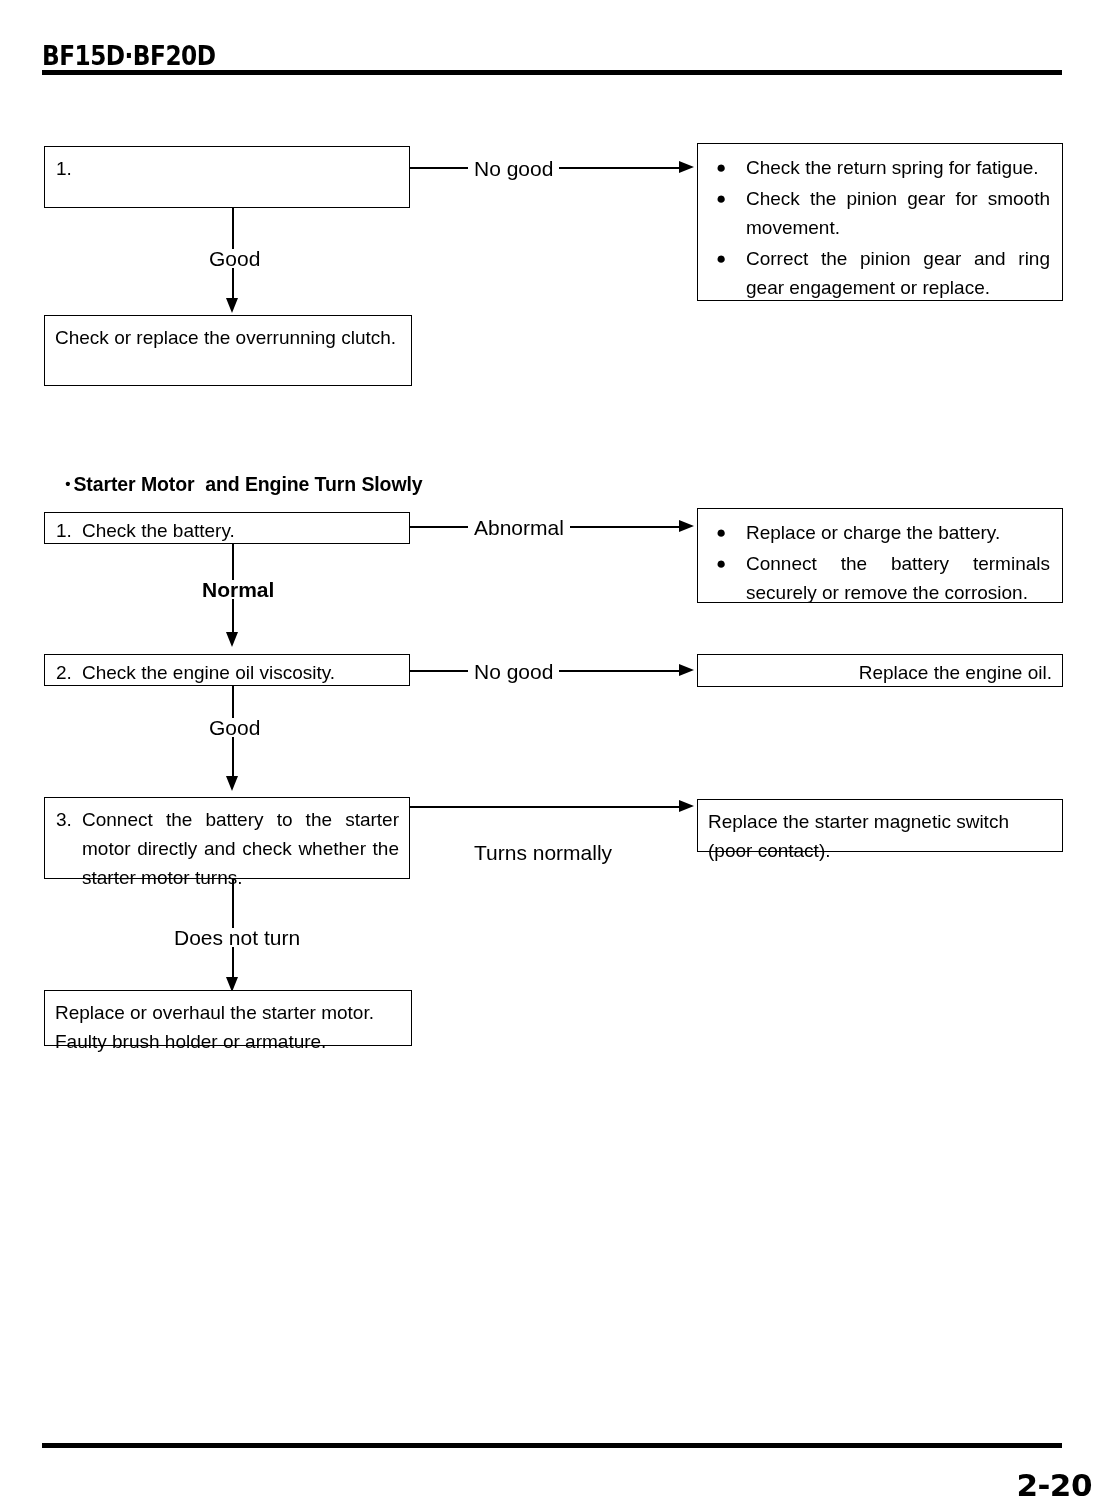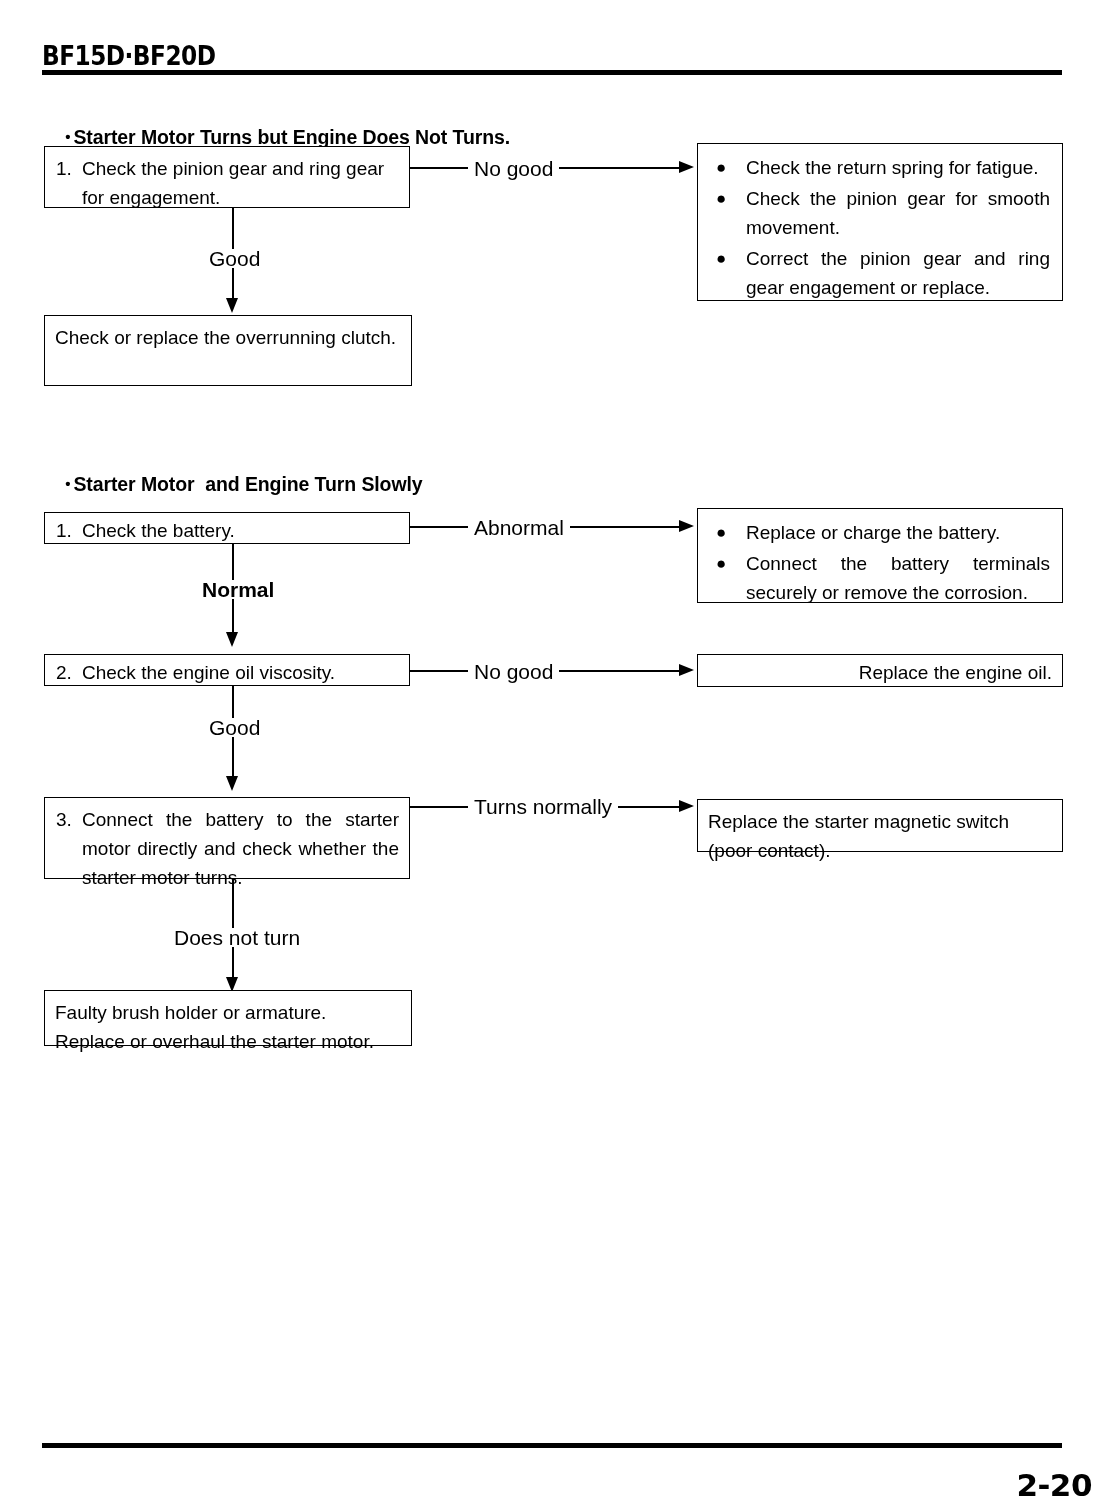--- a/index.html
+++ b/index.html
@@ -165,27 +165,23 @@
   }
 </style>
 </head>
 <body>
 
 <div id="page">
 
   <div class="doc-title">BF15D·BF20D</div>
   <div class="rule-top"></div>
 
-  <div class="section-heading" style="left:44px; top:103px;">
-    <span class="bullet">•</span><span>Starter Motor Turns but Engine Does Not Turns.</span>
-  </div>
 
   <div class="box step" style="left:44px; top:146px; width:366px; height:62px;">
     <span class="num">1.</span>
-    <p class="body">Check the pinion gear and ring gear for engagement.</p>
   </div>
 
   <div class="h-line" style="left:410px; top:167px; width:272px;"></div>
   <div class="arrow-right" style="left:679px; top:161px;"></div>
   <div class="edge-label" style="left:468px; top:159px;">No good</div>
 
   <div class="box bullets" style="left:697px; top:143px; width:366px; height:158px;">
     <ul>
       <li><span class="dot">●</span><span>Check the return spring for fatigue.</span></li>
       <li><span class="dot">●</span><span>Check the pinion gear for smooth movement.</span></li>
@@ -242,32 +238,32 @@
   <div class="arrow-down" style="left:226px; top:776px;"></div>
   <div class="edge-label" style="left:203px; top:718px;">Good</div>
 
   <div class="box step justify" style="left:44px; top:797px; width:366px; height:82px;">
     <span class="num">3.</span>
     <p class="body">Connect the battery to the starter motor directly and check whether the starter motor turns.</p>
   </div>
 
   <div class="h-line" style="left:410px; top:806px; width:272px;"></div>
   <div class="arrow-right" style="left:679px; top:800px;"></div>
-  <div class="edge-label" style="left:468px; top:797px;">Turns normally</div>
+  <div class="edge-label" style="left:468px; top:843px;">Turns normally</div>
 
   <div class="box" style="left:697px; top:799px; width:366px; height:53px;">
     <p>Replace the starter magnetic switch</p>
     <p>(poor contact).</p>
   </div>
 
   <div class="v-line" style="left:232px; top:879px; height:100px;"></div>
   <div class="arrow-down" style="left:226px; top:977px;"></div>
   <div class="edge-label" style="left:168px; top:928px;">Does not turn</div>
 
   <div class="box" style="left:44px; top:990px; width:368px; height:56px;">
+    <p>Replace or overhaul the starter motor.</p>
     <p>Faulty brush holder or armature.</p>
-    <p>Replace or overhaul the starter motor.</p>
   </div>
 
   <div class="rule-bottom"></div>
   <div class="page-number">2-20</div>
 
 </div>
 
 </body></html>

